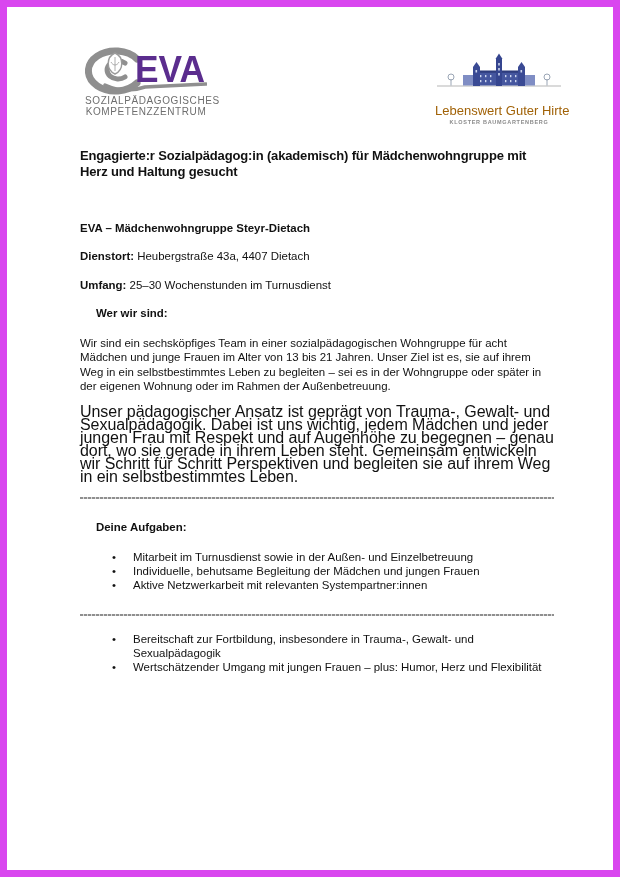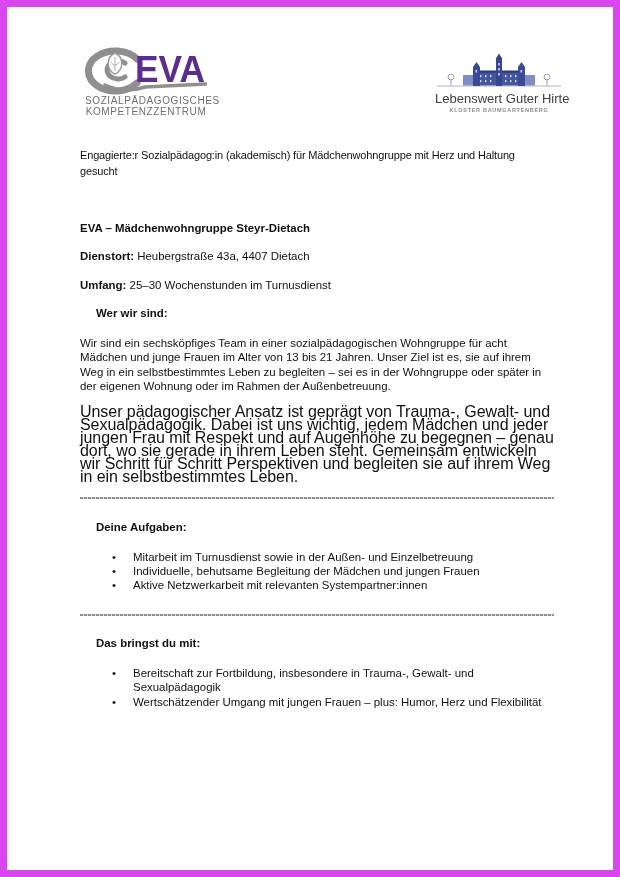--- a/index.html
+++ b/index.html
@@ -35,24 +35,24 @@
   }
   .logo-hirte {
     position: absolute;
     left: 428px;
     top: 46px;
     width: 128px;
     text-align: center;
   }
   .logo-hirte svg { display: block; }
   .hirte-title {
-    margin-top: 2px;
+    margin-top: 14px;
     font-size: 13px;
     line-height: 15px;
-    color: #404040;
+    color: #a16207;
     white-space: nowrap;
   }
   .hirte-sub {
     margin-top: 1px;
     font-size: 5.5px;
     letter-spacing: 0.7px;
     color: #8a8a8a;
     font-weight: bold;
     white-space: nowrap;
   }
@@ -61,24 +61,24 @@
   .doc-body {
     position: absolute;
     left: 73px;
     top: 141px;
     width: 474px;
     font-size: 11.45px;
     line-height: 14.3px;
   }
   h1.doc-title {
     margin: 0;
-    font-size: 11px;
+    font-size: 13px;
     letter-spacing: -0.15px;
     line-height: 15.5px;
-    font-weight: normal;
+    font-weight: bold;
     color: #111111;
   }
   .meta-line { margin: 14px 0 0 0; }
   .meta-line.first { margin-top: 42px; }
   .meta-line strong, .section-heading { font-weight: bold; }
   .section-heading { margin: 14px 0 0 16px; }
   p.body-par { margin: 16px 0 0 0; }
   p.body-par.small {
     margin-top: 13px;
     font-size: 16px;
@@ -197,21 +197,20 @@
 
     <ul class="bullets">
 
     <li class="bullet-item">Mitarbeit im Turnusdienst sowie in der Außen- und Einzelbetreuung</li>
         <li class="bullet-item">Individuelle, behutsame Begleitung der Mädchen und jungen Frauen</li>
         <li class="bullet-item">Aktive Netzwerkarbeit mit relevanten Systempartner:innen</li>
       </ul>
 
     <div class="divider second"></div>
 
-    <p class="section-heading after-divider-2">Das bringst du mit:</p>
 
     <ul class="bullets req">
 
         <li class="bullet-item">Bereitschaft zur Fortbildung, insbesondere in Trauma-, Gewalt- und Sexualpädagogik</li>
         <li class="bullet-item">Wertschätzender Umgang mit jungen Frauen – plus: Humor, Herz und Flexibilität</li>
       </ul>
 
   </div>
 </div>
 

